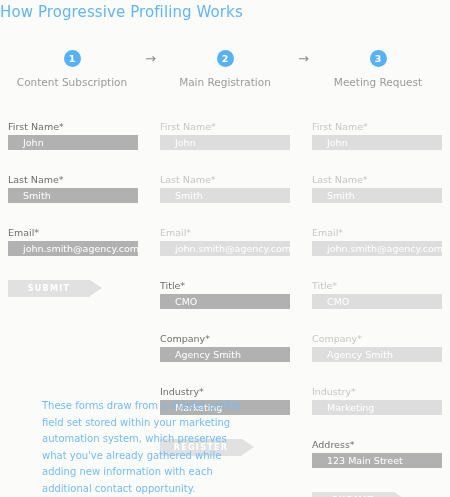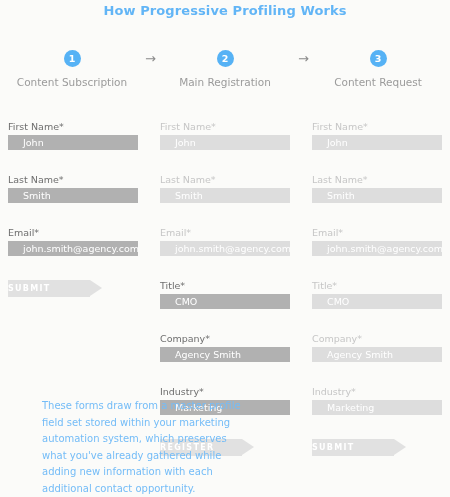--- a/index.html
+++ b/index.html
@@ -7,22 +7,21 @@
     width: 450px; height: 497px;
     background: #fbfbf9;
     font-family: "DejaVu Sans", "Liberation Sans", sans-serif;
     overflow: hidden;
   }
   #root { position: relative; width: 450px; height: 497px; }
 
   
   .title {
     position: absolute; top: 3px; left: 0; width: 450px;
-    text-align: center;
-    font-size: 13px; font-weight: bold;
+    font-size: 15px; font-weight: normal;
     color: #62b5f6;
     letter-spacing: .1px;
   }
 
   
   .steps { position: absolute; top: 50px; left: 0; width: 450px; height: 45px; }
   .step { position: absolute; top: 0; width: 140px; text-align: center; }
   .step-circle {
     width: 17px; height: 17px; border-radius: 50%;
     background: #56b2f5; color: #ffffff;
@@ -61,21 +60,21 @@
   .off .flabel { color: #c6c6c6; }
   .off .fbox   { background: #dddddd; }
 
   
   .btn {
     position: relative; display: block;
     width: 82px; height: 17px;
     background: #e1e1e1; border: none;
     color: #ffffff; font-family: inherit;
     font-size: 8px; font-weight: bold; letter-spacing: 1.3px;
-    text-align: left; line-height: 17px;
+    text-align: center; line-height: 17px;
     margin-top: 9px; cursor: pointer;
   }
   .btn::after {
     content: ""; position: absolute; left: 82px; top: 0;
     width: 0; height: 0;
     border-top: 8.5px solid transparent;
     border-bottom: 8.5px solid transparent;
     border-left: 12px solid #e1e1e1;
   }
 
@@ -97,21 +96,21 @@
       <div class="step" style="left: 2px;">
         <div class="step-circle">1</div>
         <div class="step-label">Content Subscription</div>
       </div>
       <div class="step" style="left: 155px;">
         <div class="step-circle">2</div>
         <div class="step-label">Main Registration</div>
       </div>
       <div class="step" style="left: 308px;">
         <div class="step-circle">3</div>
-        <div class="step-label">Content Request</div>
+        <div class="step-label">Meeting Request</div>
       </div>
       <div class="step-arrow" style="left: 145px;">→</div>
       <div class="step-arrow" style="left: 298px;">→</div>
     </div>
 
   <div class="col" id="col1">
       <div class="field on">
         <div class="flabel">First Name*</div>
         <div class="fbox">John</div>
       </div>
@@ -171,20 +170,22 @@
       </div>
       <div class="field off">
         <div class="flabel">Company*</div>
         <div class="fbox">Agency Smith</div>
       </div>
       <div class="field off">
         <div class="flabel">Industry*</div>
         <div class="fbox">Marketing</div>
       </div>
       <div class="field on">
+        <div class="flabel">Address*</div>
+        <div class="fbox">123 Main Street</div>
       </div>
       <div class="field on">
       </div>
       <button class="btn">SUBMIT</button>
     </div>
 
   <div class="blurb">These forms draw from a master profile field set stored within your marketing automation system, which preserves what you've already gathered while adding new information with each additional contact opportunity.</div>
 
 </div>
 

